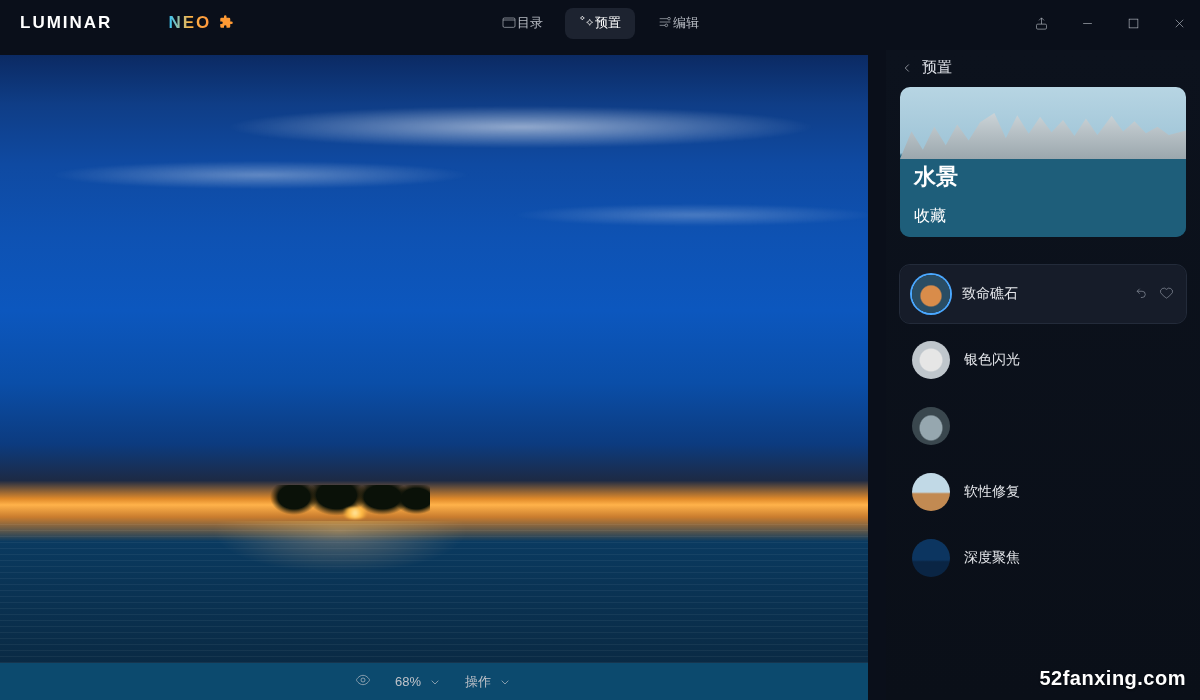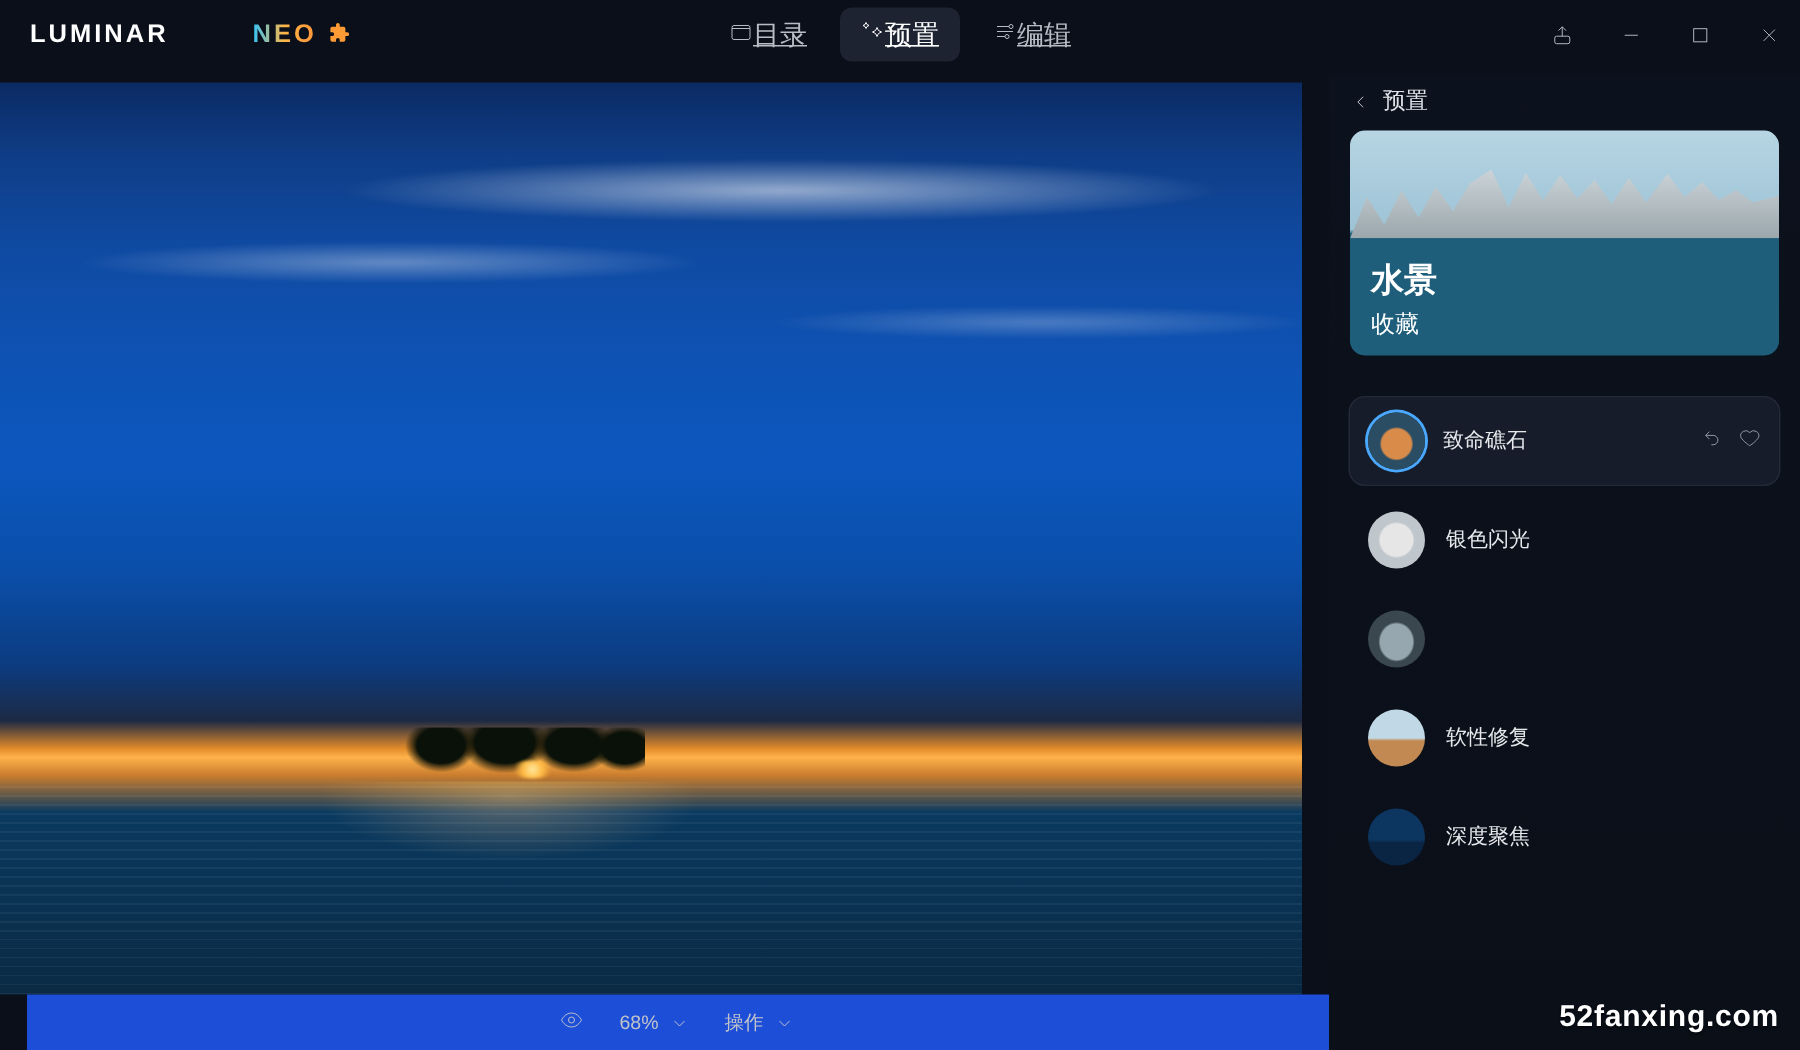--- a/index.html
+++ b/index.html
@@ -48,24 +48,23 @@
     display: flex;
     gap: 8px;
     align-items: center;
   }
   .topnav-item {
     display: flex;
     align-items: center;
     gap: 0;
     padding: 6px 14px;
     border-radius: 8px;
-    font-size: 18px;
+    font-size: 13px;
     color: #b8bcc4;
     cursor: pointer;
-    text-decoration: underline;
   }
   .topnav-item.active {
     background: #1d2330;
     color: #fff;
   }
   .topnav-item svg { width: 16px; height: 16px; stroke: currentColor; fill: none; }
 
   .winctrls {
     position: absolute;
     right: 8px; top: 0;
@@ -141,28 +140,27 @@
     mix-blend-mode: screen;
   }
 
   
   .footer {
     position: absolute;
     left: 0;
     top: 663px;
     width: 868px;
     height: 37px;
-    background: #1d4ed8;
+    background: #0c4a6e;
     display: flex;
     align-items: center;
     justify-content: center;
     gap: 22px;
     font-size: 13px;
     color: #c0c3c9;
-    margin-left: 18px;
   }
   .footer .zoom { display:flex; align-items:center; gap:6px; cursor:pointer;}
   .footer .ops  { display:flex; align-items:center; gap:6px; cursor:pointer;}
   .footer .eye  { margin-right: 2px; cursor:pointer;}
   .footer svg { width:16px;height:16px;stroke:currentColor;fill:none;}
 
   
   .sidebar {
     position: absolute;
     top: 50px;
@@ -201,21 +199,21 @@
       linear-gradient(to top, #9ba7ad 0, #cbd3d7 100%);
     clip-path: polygon(0 100%, 4% 40%, 8% 80%, 12% 30%, 16% 70%, 20% 25%, 24% 60%, 28% 20%, 33% 0%, 37% 55%, 41% 5%, 45% 45%, 49% 8%, 53% 42%, 57% 15%, 61% 50%, 65% 12%, 69% 48%, 74% 6%, 78% 40%, 82% 18%, 86% 44%, 90% 30%, 94% 48%, 100% 38%, 100% 100%);
   }
   .hero .water{position:absolute;left:0;right:0;top:72px;bottom:0;background:#1e5e7a;}
   .hero-title {
     position:absolute;
     left: 14px; bottom: 10px;
     color: #fff;
   }
   .hero-title .line1 { font-size: 22px; font-weight: 700; }
-  .hero-title .line2 { font-size: 16px; font-weight: 400; margin-top:4px;}
+  .hero-title .line2 { font-size: 16px; font-weight: 400; margin-top:14px;}
 
   .preset-list { display: flex; flex-direction: column; gap: 8px; }
   .preset {
     display: flex;
     align-items: center;
     gap: 14px;
     padding: 10px 12px;
     border-radius: 10px;
     cursor: pointer;
   }

